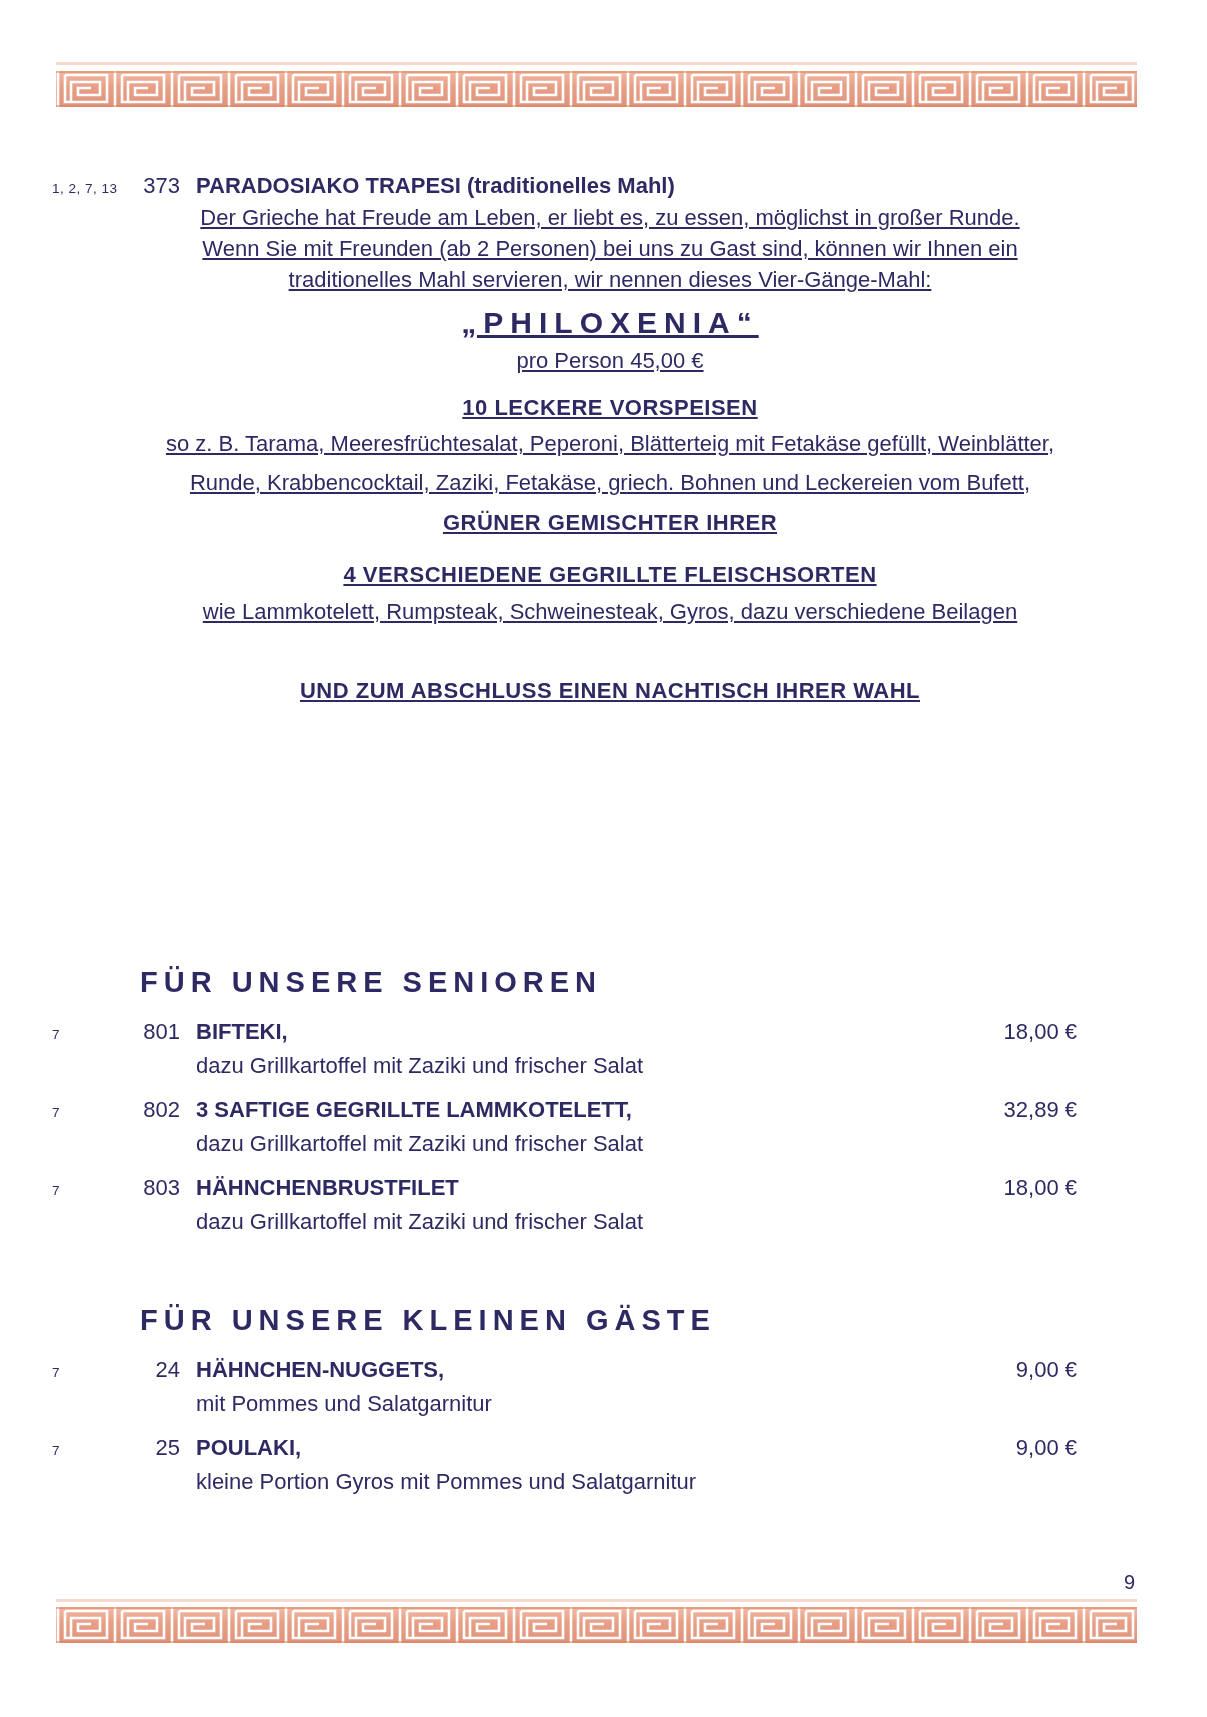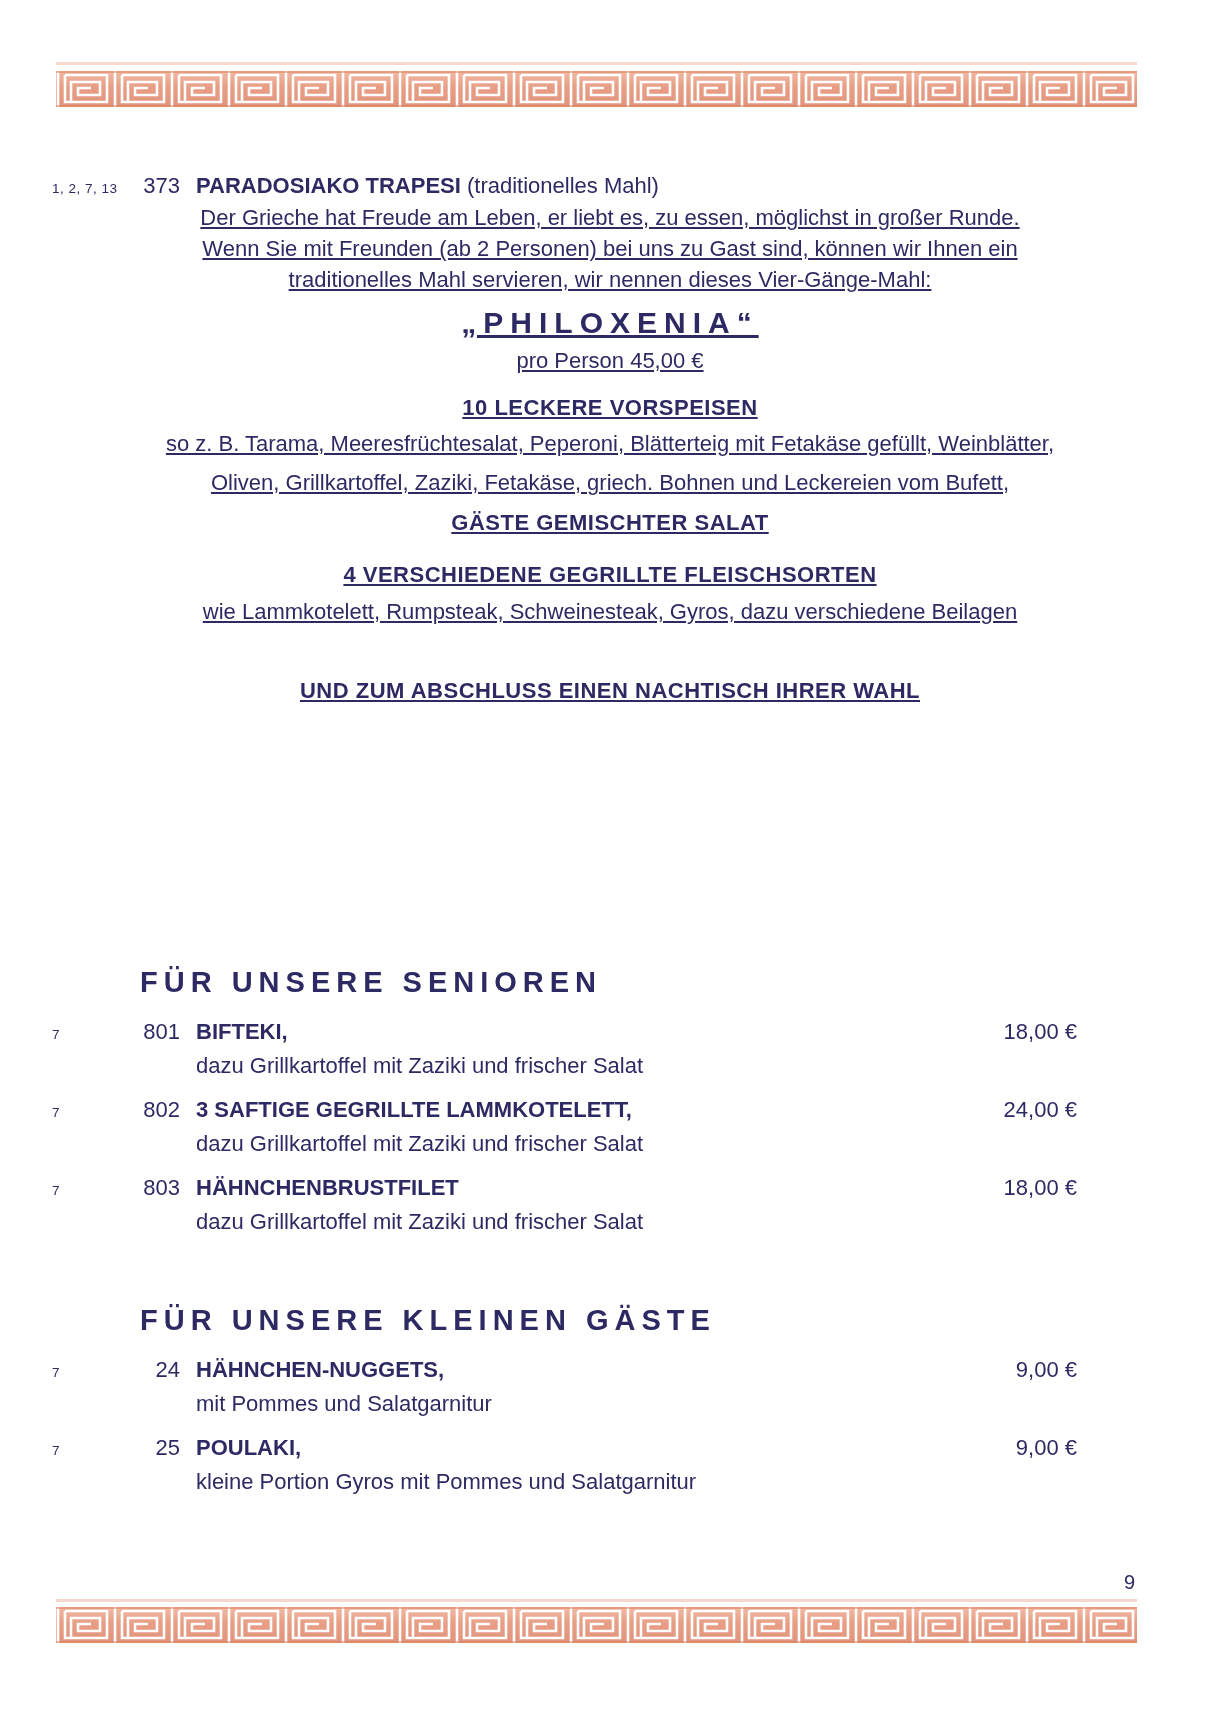--- a/index.html
+++ b/index.html
@@ -10,21 +10,21 @@
   
   .pre-strip{position:absolute;left:56px;width:1081px;height:3px;background:#f6d9cc;}
   .band{position:absolute;left:56px;width:1081px;height:36px;overflow:hidden;}
   
   .item-grid{position:absolute;left:52px;width:1025px;}
   .row1{display:flex;align-items:baseline;line-height:31px;}
   .allergen{width:90px;flex:0 0 90px;font-size:13.5px;letter-spacing:.5px;}
   .num{width:38px;flex:0 0 38px;text-align:right;font-size:22px;}
   .gapcol{width:16px;flex:0 0 16px;}
   .ttl{flex:1 1 auto;font-size:22px;font-weight:bold;}
-  .ttl .normal{font-weight:normal;}
+  .ttl .normal{font-weight:bold;}
   .price{flex:0 0 auto;font-size:22px;font-weight:normal;white-space:nowrap;}
   .desc{margin-left:144px;font-size:22px;line-height:31px;}
   .item{margin-bottom:13px;}
   
   .centered{position:absolute;left:120px;width:980px;text-align:center;text-decoration:underline;}
   .body-lines div{font-size:22px;line-height:31px;}
   .spread-lines div{font-size:22px;line-height:39px;}
   .menu-name{font-size:30px;font-weight:bold;letter-spacing:7px;line-height:40px;}
   .plain-line{font-size:22px;line-height:30px;}
   .course-heading{font-size:22px;font-weight:bold;letter-spacing:.5px;line-height:30px;}
@@ -75,24 +75,24 @@
 </div>
 
 <div class="centered menu-name" style="top:303px">„PHILOXENIA“</div>
 
 <div class="centered plain-line" style="top:346px">pro Person 45,00 €</div>
 
 <div class="centered course-heading" style="top:393px">10 LECKERE VORSPEISEN</div>
 
 <div class="centered spread-lines" style="top:424px">
   <div>so z. B. Tarama, Meeresfrüchtesalat, Peperoni, Blätterteig mit Fetakäse gefüllt, Weinblätter,</div>
-  <div>Oliven, Grillkartoffel, Zaziki, Fetakäse, griech. Bohnen und Leckereien vom Bufett,</div>
+  <div>Runde, Krabbencocktail, Zaziki, Fetakäse, griech. Bohnen und Leckereien vom Bufett,</div>
 </div>
 
-<div class="centered course-heading" style="top:508px">GÄSTE GEMISCHTER SALAT</div>
+<div class="centered course-heading" style="top:508px">GRÜNER GEMISCHTER IHRER</div>
 
 <div class="centered course-heading" style="top:560px">4 VERSCHIEDENE GEGRILLTE FLEISCHSORTEN</div>
 
 <div class="centered spread-lines" style="top:592px">
   <div>wie Lammkotelett, Rumpsteak, Schweinesteak, Gyros, dazu verschiedene Beilagen</div>
 </div>
 
 <div class="centered course-heading" style="top:676px">UND ZUM ABSCHLUSS EINEN NACHTISCH IHRER WAHL</div>
 
 <div class="section-title" style="top:962px">FÜR UNSERE SENIOREN</div>
@@ -107,21 +107,21 @@
       <span class="price">18,00 €</span>
     </div>
     <div class="desc">dazu Grillkartoffel mit Zaziki und frischer Salat</div>
   </div>
   <div class="item">
     <div class="row1">
       <span class="allergen">7</span>
       <span class="num">802</span>
       <span class="gapcol"></span>
       <span class="ttl">3 SAFTIGE GEGRILLTE LAMMKOTELETT,</span>
-      <span class="price">24,00 €</span>
+      <span class="price">32,89 €</span>
     </div>
     <div class="desc">dazu Grillkartoffel mit Zaziki und frischer Salat</div>
   </div>
   <div class="item">
     <div class="row1">
       <span class="allergen">7</span>
       <span class="num">803</span>
       <span class="gapcol"></span>
       <span class="ttl">HÄHNCHENBRUSTFILET</span>
       <span class="price">18,00 €</span>

